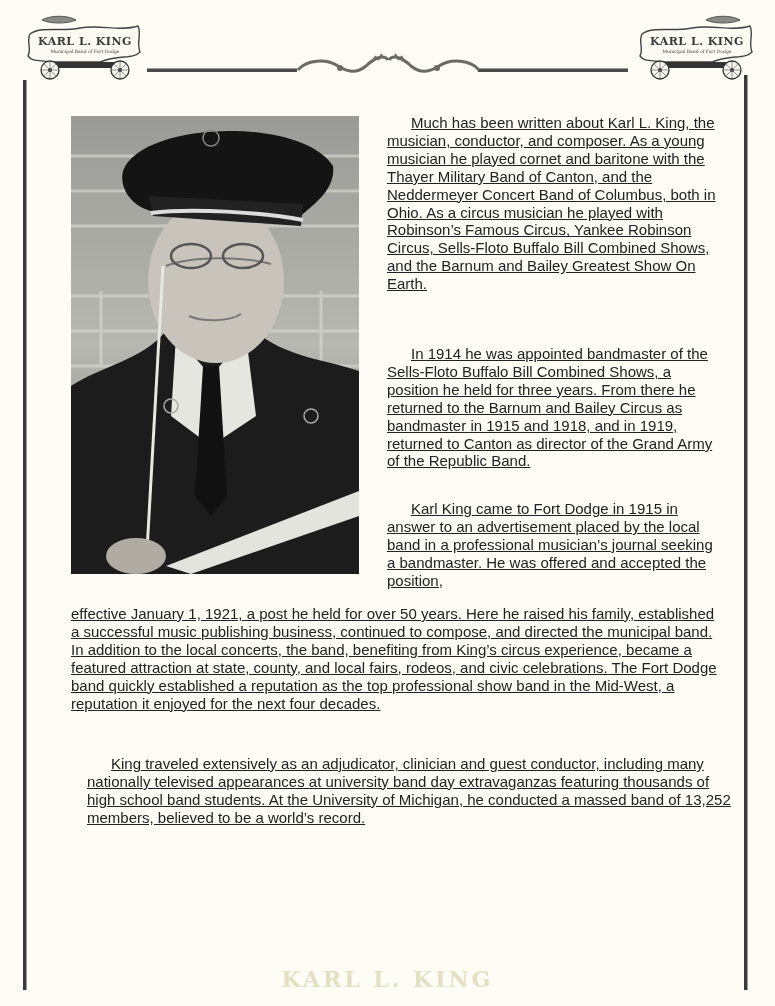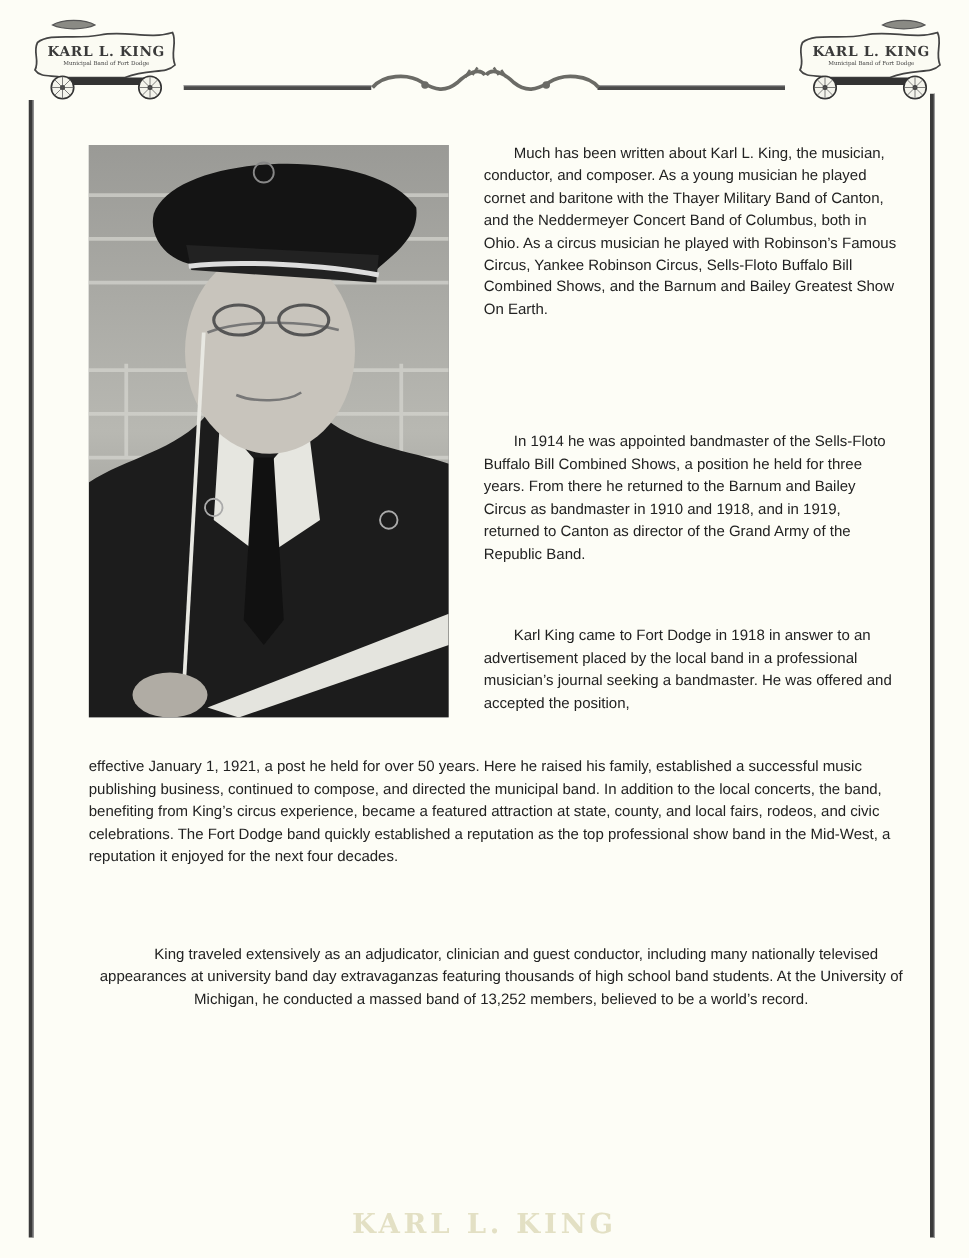--- a/index.html
+++ b/index.html
@@ -35,21 +35,21 @@
     font-family: "DejaVu Serif", serif; font-size: 4.5px; color: #444;
   }
   .photo {
     position: absolute; left: 71px; top: 116px; width: 288px; height: 458px;
     background: #888;
     overflow: hidden;
   }
   .text {
     position: absolute;
     font-family: "Liberation Sans", sans-serif;
-    font-size: 12px; line-height: 17.9px; color: #222;
+    font-size: 15px; line-height: 17.9px; color: #222; text-decoration: underline;
   }
   .text p { margin: 0; }
   .indent { text-indent: 24px; }
   #col-right { left: 387px; width: 330px; }
   #para1 { top: 114px; }
   #para2 { top: 345px; }
   #para3 { top: 500px; }
   #full-text { left: 71px; width: 650px; top: 605px; }
   #para5 { top: 755px; }
   .footer-logo {
@@ -153,26 +153,26 @@
     <ellipse cx="65" cy="440" rx="30" ry="18" fill="#b0aca4"></ellipse>
   </svg>
 </div>
 
 <div class="text" id="col-right" style="top:0;height:0;">
 </div>
 <div class="text" id="para1" style="left:387px;width:330px;">
   <p class="indent">Much has been written about Karl L. King, the musician, conductor, and composer. As a young musician he played cornet and baritone with the Thayer Military Band of Canton, and the Neddermeyer Concert Band of Columbus, both in Ohio. As a circus musician he played with Robinson’s Famous Circus, Yankee Robinson Circus, Sells-Floto Buffalo Bill Combined Shows, and the Barnum and Bailey Greatest Show On Earth.</p>
 </div>
 <div class="text" id="para2" style="left:387px;width:330px;">
-  <p class="indent">In 1914 he was appointed bandmaster of the Sells-Floto Buffalo Bill Combined Shows, a position he held for three years. From there he returned to the Barnum and Bailey Circus as bandmaster in 1910 and 1918, and in 1919, returned to Canton as director of the Grand Army of the Republic Band.</p>
+  <p class="indent">In 1914 he was appointed bandmaster of the Sells-Floto Buffalo Bill Combined Shows, a position he held for three years. From there he returned to the Barnum and Bailey Circus as bandmaster in 1915 and 1918, and in 1919, returned to Canton as director of the Grand Army of the Republic Band.</p>
 </div>
 <div class="text" id="para3" style="left:387px;width:330px;">
-  <p class="indent">Karl King came to Fort Dodge in 1918 in answer to an advertisement placed by the local band in a professional musician’s journal seeking a bandmaster. He was offered and accepted the position,</p>
+  <p class="indent">Karl King came to Fort Dodge in 1915 in answer to an advertisement placed by the local band in a professional musician’s journal seeking a bandmaster. He was offered and accepted the position,</p>
 </div>
 
 <div class="text" id="full-text">
   <p>effective January 1, 1921, a post he held for over 50 years. Here he raised his family, established a successful music publishing business, continued to compose, and directed the municipal band. In addition to the local concerts, the band, benefiting from King’s circus experience, became a featured attraction at state, county, and local fairs, rodeos, and civic celebrations. The Fort Dodge band quickly established a reputation as the top professional show band in the Mid-West, a reputation it enjoyed for the next four decades.</p>
 </div>
-<div class="text" id="para5" style="left:76px;width:650px;text-align:center;">
+<div class="text" id="para5" style="left:87px;width:650px;">
   <p class="indent">King traveled extensively as an adjudicator, clinician and guest conductor, including many nationally televised appearances at university band day extravaganzas featuring thousands of high school band students. At the University of Michigan, he conducted a massed band of 13,252 members, believed to be a world’s record.</p>
 </div>
 
 <div class="footer-logo">KARL L. KING</div>
 
 </body></html>

